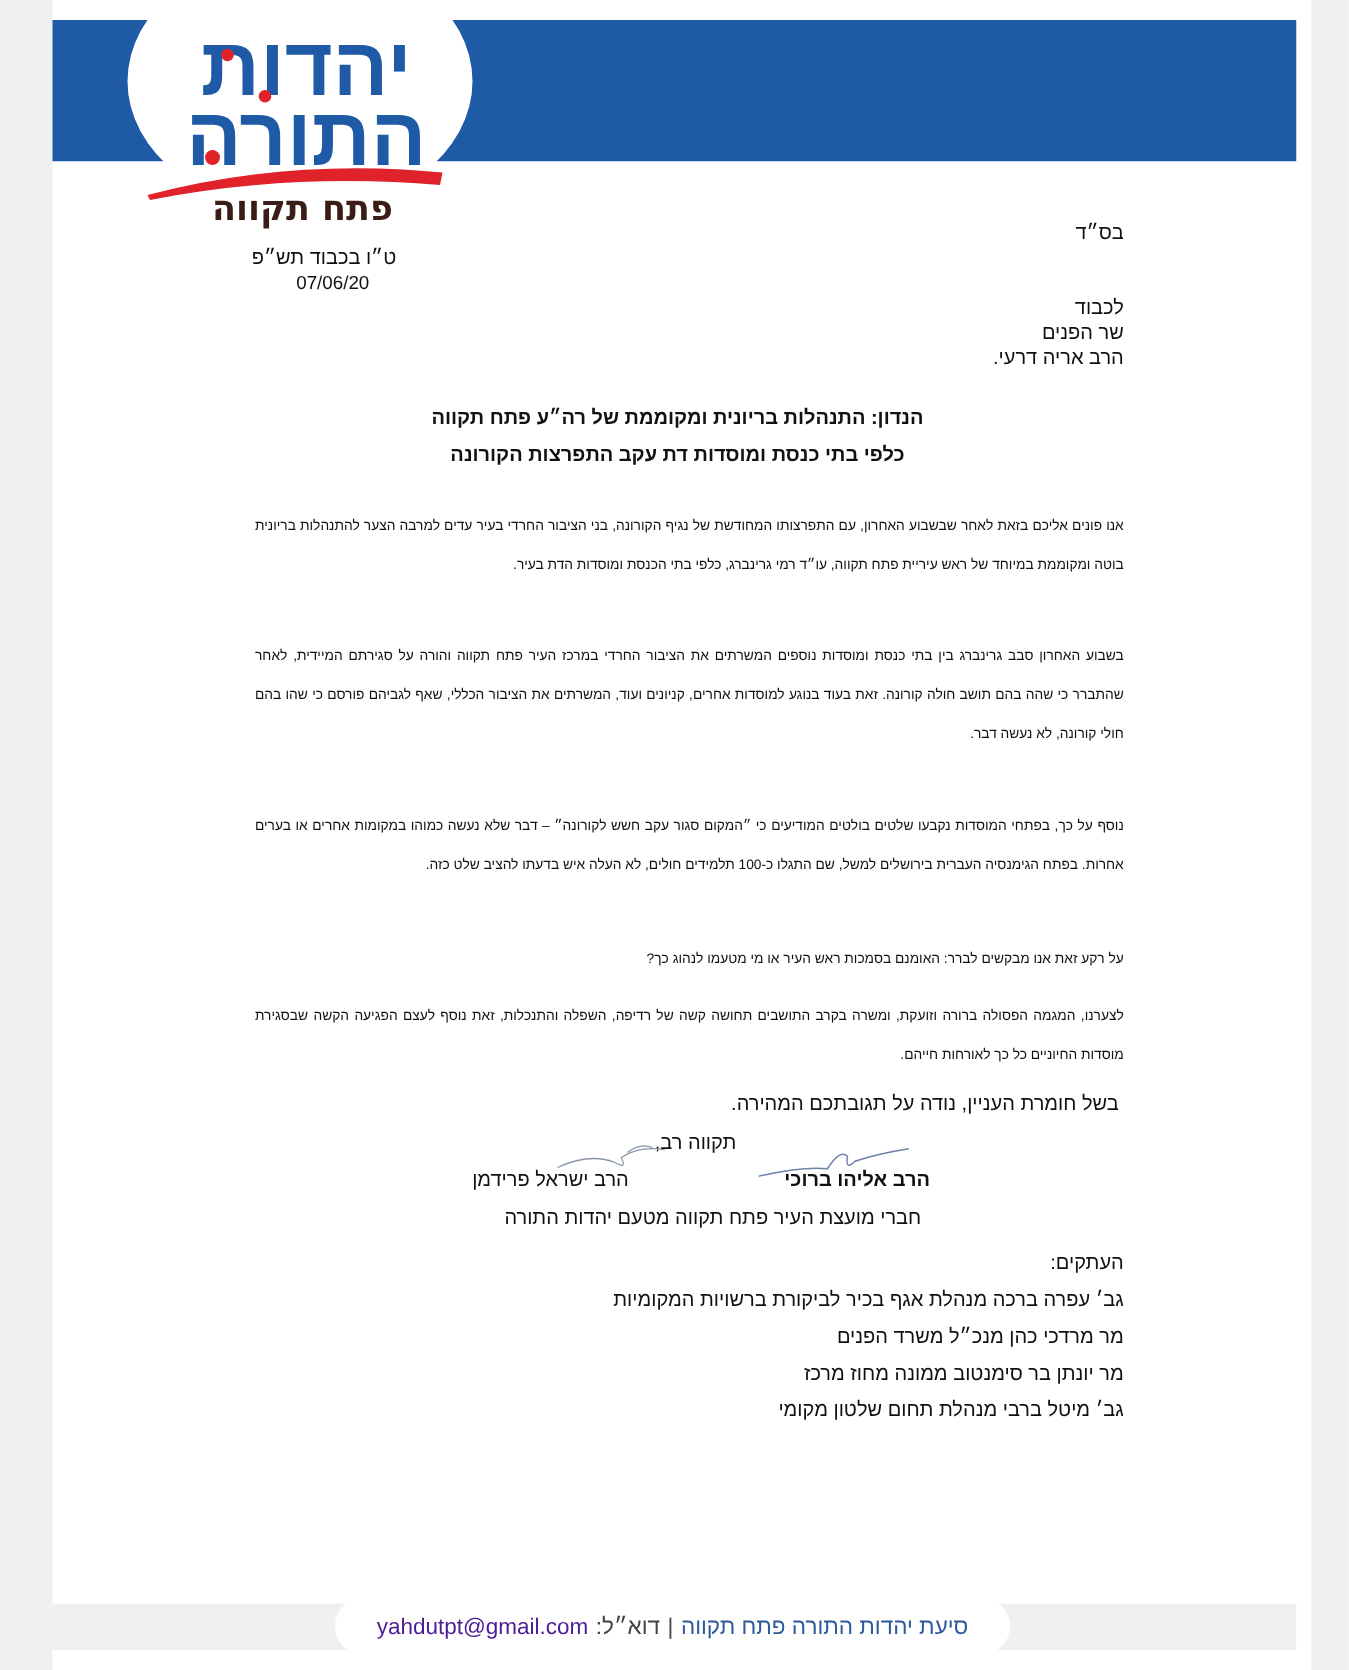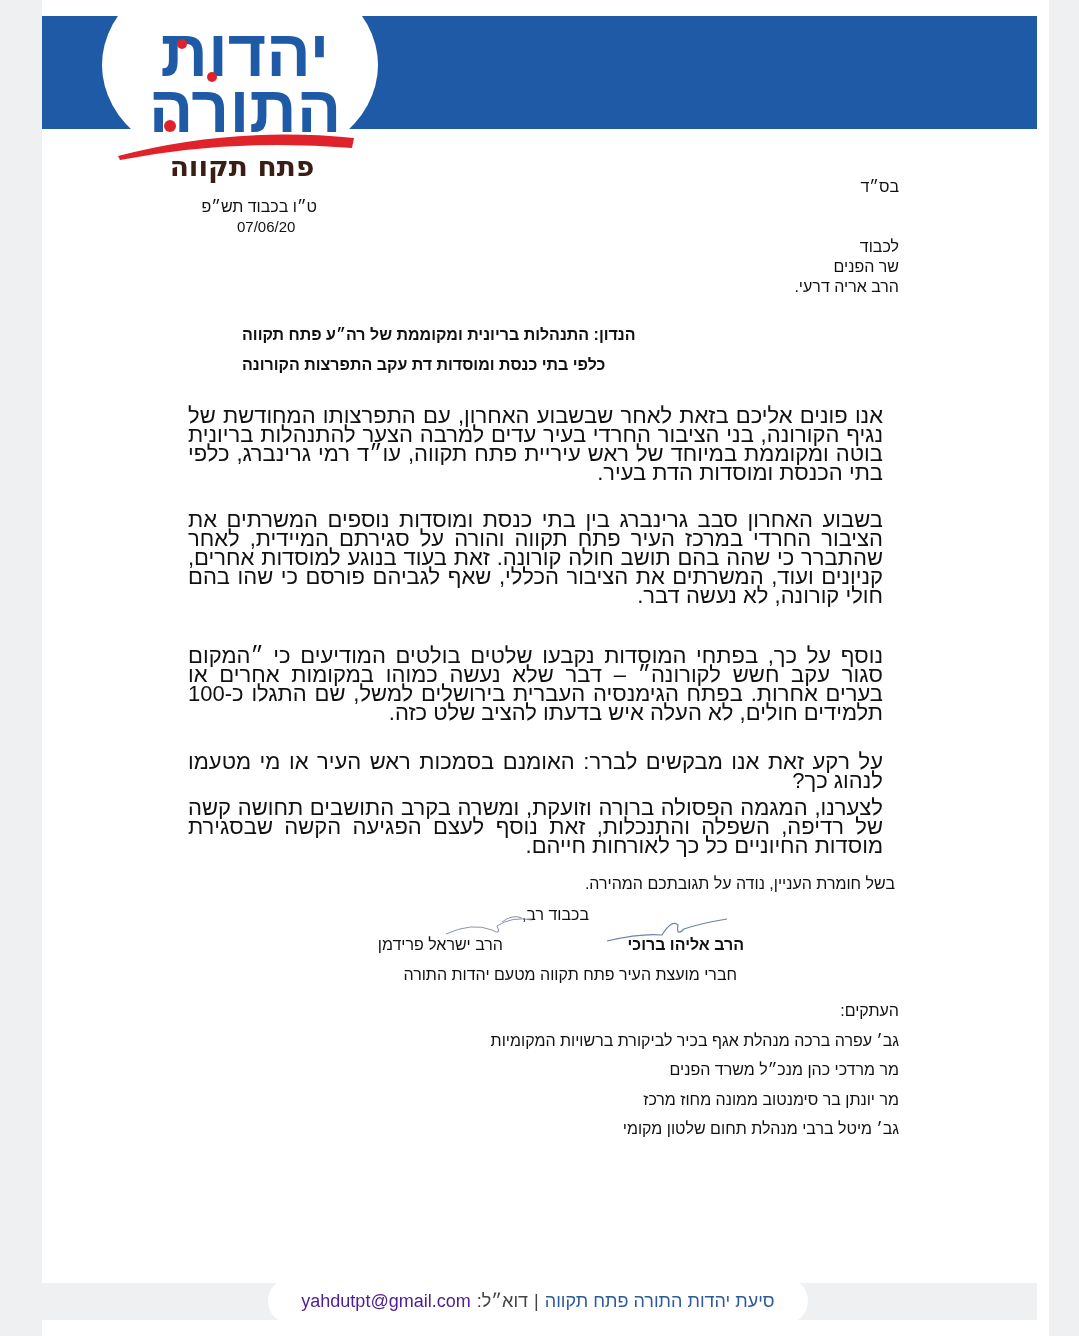--- a/index.html
+++ b/index.html
@@ -26,24 +26,24 @@
     .logo {
       position: absolute; left: 70px; top: 8px; width: 256px; height: 180px;
     }
     .logo svg { display: block; }
     .rtl { direction: rtl; unicode-bidi: isolate; }
     .abs { position: absolute; }
     .date-heb { left: 150px; top: 198px; width: 125px; text-align: right; font-size: 16px; }
     .date-num { left: 150px; top: 218px; width: 125px; text-align: left; font-size: 15px; margin-left: 45px; }
     .bsd { right: 150px; top: 178px; font-size: 16px; }
     .addressee { right: 150px; top: 237px; font-size: 16px; line-height: 20px; text-align: right; }
-    .subject { left: 200px; width: 600px; top: 320px; text-align: left; font-weight: bold; font-size: 16px; line-height: 30px; }
+    .subject { left: 200px; width: 600px; top: 320px; text-align: center; font-weight: bold; font-size: 16px; line-height: 30px; }
     .para {
-      right: 166px; width: 695px; text-align: justify; text-align-last: right;
-      font-size: 22px; line-height: 19px;
+      right: 150px; width: 695px; text-align: justify; text-align-last: right;
+      font-size: 11px; line-height: 31px;
     }
     .p1 { top: 406px; }
     .p2 { top: 510px; }
     .p3 { top: 646px; }
     .p4 { top: 752px; }
     .p5 { top: 798px; }
     .closing { right: 154px; top: 875px; font-size: 16px; }
     .regards { right: 460px; top: 906px; font-size: 16px; }
     .sig1 { right: 305px; top: 936px; font-size: 16px; font-weight: bold; }
     .sig2 { right: 546px; top: 936px; font-size: 16px; font-weight: normal; }
@@ -101,21 +101,21 @@
     <div>כלפי בתי כנסת ומוסדות דת עקב התפרצות הקורונה</div>
   </div>
 
   <div class="abs rtl para p1">אנו פונים אליכם בזאת לאחר שבשבוע האחרון, עם התפרצותו המחודשת של נגיף הקורונה, בני הציבור החרדי בעיר עדים למרבה הצער להתנהלות בריונית בוטה ומקוממת במיוחד של ראש עיריית פתח תקווה, עו״ד רמי גרינברג, כלפי בתי הכנסת ומוסדות הדת בעיר.</div>
   <div class="abs rtl para p2">בשבוע האחרון סבב גרינברג בין בתי כנסת ומוסדות נוספים המשרתים את הציבור החרדי במרכז העיר פתח תקווה והורה על סגירתם המיידית, לאחר שהתברר כי שהה בהם תושב חולה קורונה. זאת בעוד בנוגע למוסדות אחרים, קניונים ועוד, המשרתים את הציבור הכללי, שאף לגביהם פורסם כי שהו בהם חולי קורונה, לא נעשה דבר.</div>
   <div class="abs rtl para p3">נוסף על כך, בפתחי המוסדות נקבעו שלטים בולטים המודיעים כי ״המקום סגור עקב חשש לקורונה״ – דבר שלא נעשה כמוהו במקומות אחרים או בערים אחרות. בפתח הגימנסיה העברית בירושלים למשל, שם התגלו כ-100 תלמידים חולים, לא העלה איש בדעתו להציב שלט כזה.</div>
   <div class="abs rtl para p4">על רקע זאת אנו מבקשים לברר: האומנם בסמכות ראש העיר או מי מטעמו לנהוג כך?</div>
   <div class="abs rtl para p5">לצערנו, המגמה הפסולה ברורה וזועקת, ומשרה בקרב התושבים תחושה קשה של רדיפה, השפלה והתנכלות, זאת נוסף לעצם הפגיעה הקשה שבסגירת מוסדות החיוניים כל כך לאורחות חייהם.</div>
 
   <div class="abs rtl closing">בשל חומרת העניין, נודה על תגובתכם המהירה.</div>
-  <div class="abs rtl regards">בכבוד רב,</div>
+  <div class="abs rtl regards">תקווה רב,</div>
 
   <svg class="scribble" style="left:560px; top:915px;" width="130" height="30" viewBox="0 0 130 30">
     <path d="M5 26 Q 40 18 60 20 Q 70 4 76 10 Q 74 22 82 14 Q 100 8 125 4" stroke="#6c82a8" stroke-width="1.2" fill="none"></path>
   </svg>
   <svg class="scribble" style="left:400px; top:912px;" width="100" height="28" viewBox="0 0 100 28">
     <path d="M4 22 Q 30 10 50 18 Q 60 24 55 14 Q 70 4 90 8 M60 10 Q 70 2 80 6" stroke="#8a94a8" stroke-width="1" fill="none"></path>
   </svg>
 
   <div class="abs rtl sig1">הרב אליהו ברוכי</div>
   <div class="abs rtl sig2">הרב ישראל פרידמן</div>

